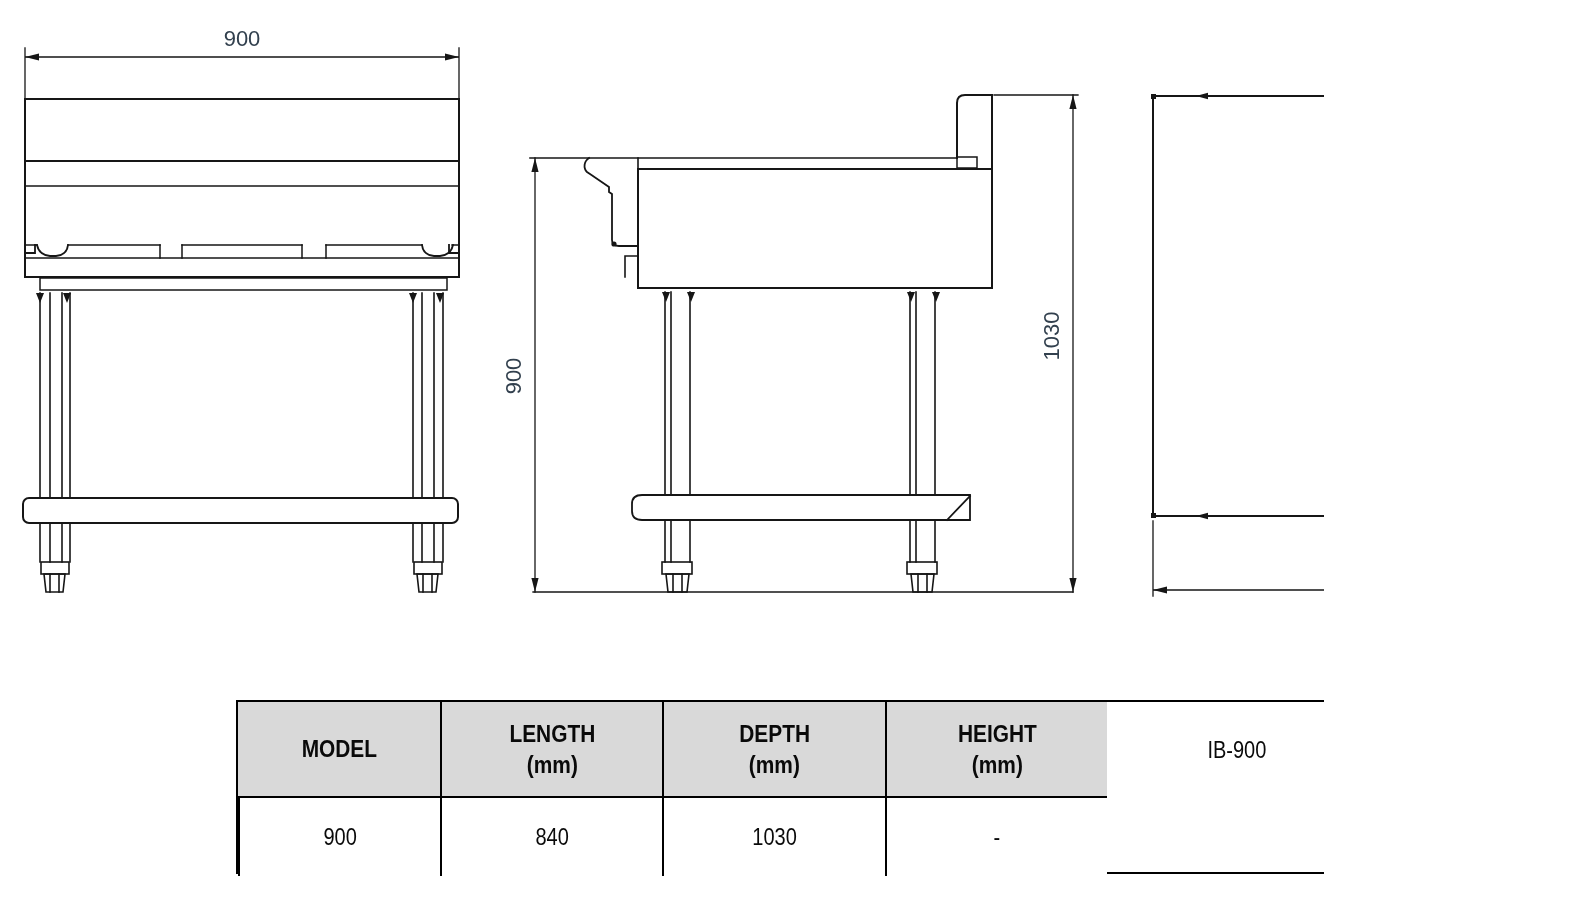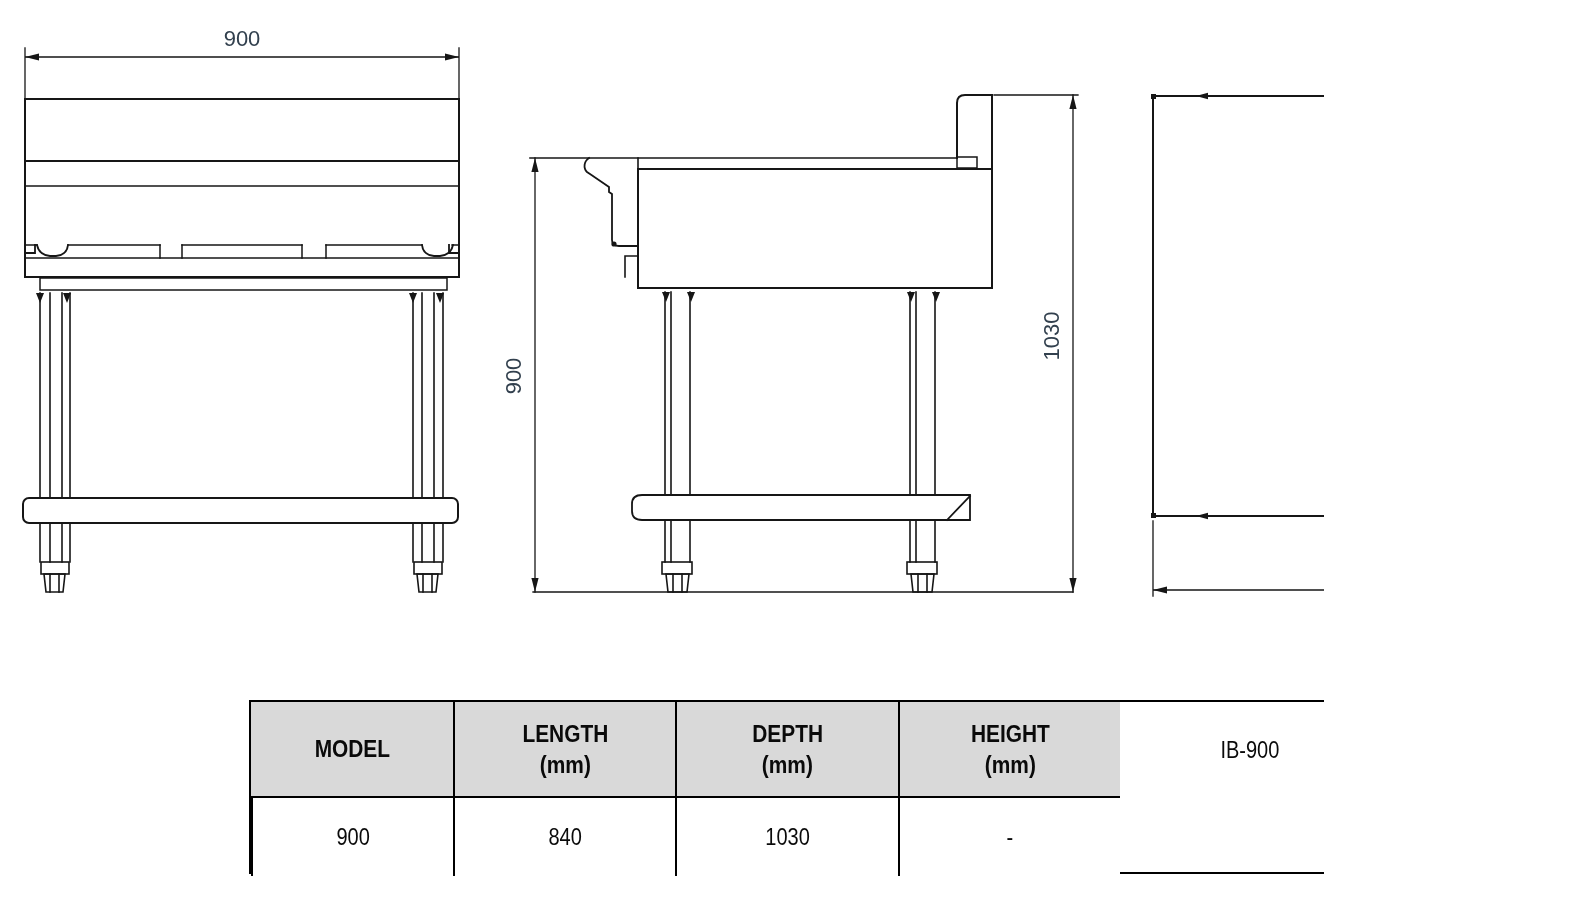--- a/index.html
+++ b/index.html
@@ -1,21 +1,21 @@
 <!DOCTYPE html>
 <html><head>
 <meta charset="utf-8">
 <style>
   html,body{margin:0;padding:0;background:#ffffff;}
   .stage{position:relative;width:1324px;height:914px;background:#fff;overflow:hidden;
          font-family:"Liberation Sans",sans-serif;}
   svg{position:absolute;left:0;top:0;}
   .dim-label{font-family:"Liberation Sans",sans-serif;font-size:22px;fill:#32404e;}
   
-  .spec-table{position:absolute;left:249px;top:700px;width:1129px;height:174px;
+  .spec-table{position:absolute;left:236px;top:700px;width:1129px;height:174px;
               display:grid;grid-template-columns:202px 222px 223px 222px 260px;
               grid-template-rows:96px 78px;
               border:2.5px solid #000;box-sizing:border-box;background:#fff;}
   .cell{display:flex;flex-direction:column;align-items:center;justify-content:center;
         border-left:2.2px solid #000;box-sizing:border-box;text-align:center;}
   .cell.first{border-left:none;}
   .hcell{background:#d9d9d9;border-bottom:2.8px solid #000;
          font-weight:bold;font-size:24px;color:#0a0a0a;line-height:1.3;}
   .dcell{background:#ffffff;font-size:23px;color:#0a0a0a;}
   .cond{display:inline-block;transform:scaleX(0.87);white-space:nowrap;}

